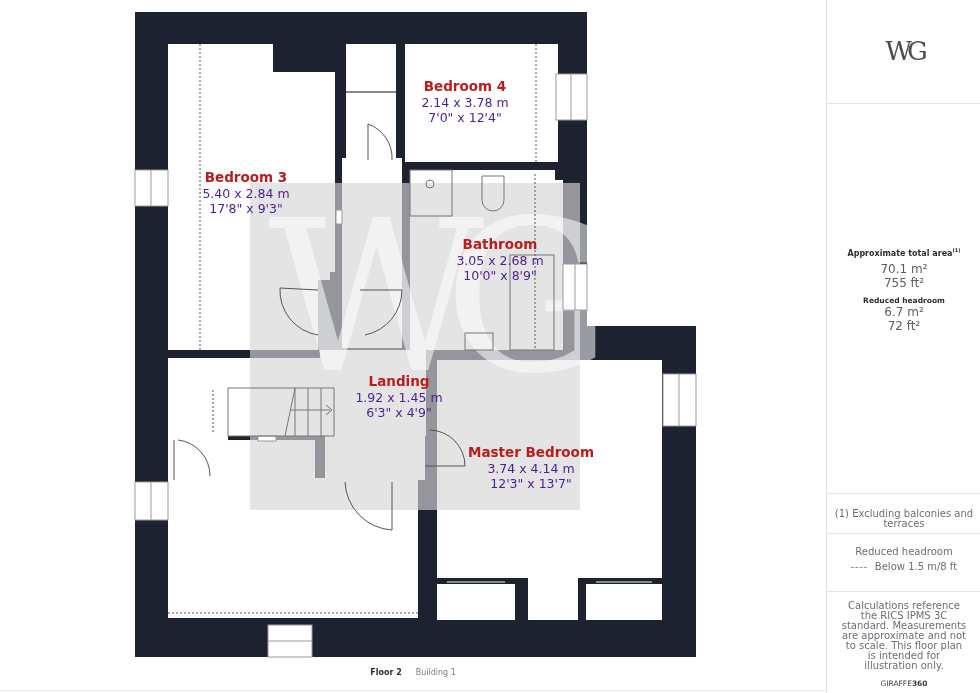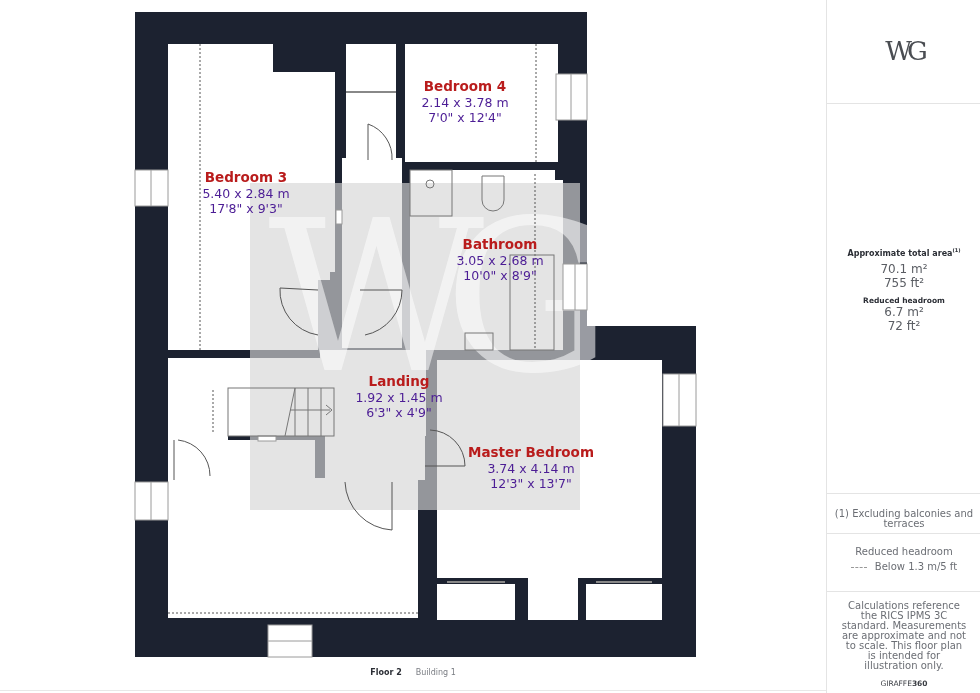--- a/index.html
+++ b/index.html
@@ -177,20 +177,20 @@
       <div class="area-val" style="margin-top:0;">6.7 m²</div>
       <div class="area-val">72 ft²</div>
     </div>
   </div>
   <div class="sb-cell" style="top:493px;height:40px;">
     <div class="small-note" style="margin-top:16px;">(1) Excluding balconies and terraces</div>
   </div>
   <div class="sb-cell" style="top:533px;height:58px;">
     <div class="small-note" style="margin-top:14px;">Reduced headroom</div>
     <div class="small-note" style="margin-top:5px;">
-      <span style="display:inline-block;width:16px;border-top:1px dashed #999;vertical-align:middle;margin-right:8px;"></span><span>Below 1.3 m/5 ft</span>
+      <span style="display:inline-block;width:16px;border-top:1px dashed #999;vertical-align:middle;margin-right:8px;"></span><span>Below 1.5 m/8 ft</span>
     </div>
   </div>
   <div class="sb-cell" style="top:591px;height:98px;border-bottom:none;">
     <div class="small-note" style="margin:10px 14px 0 14px;">Calculations reference the RICS IPMS 3C standard. Measurements are approximate and not to scale. This floor plan is intended for illustration only.</div>
     <div class="brand" style="margin-top:8px;"><span>GIRAFFE</span><b>360</b></div>
   </div>
 </div>
 
 </body></html>

